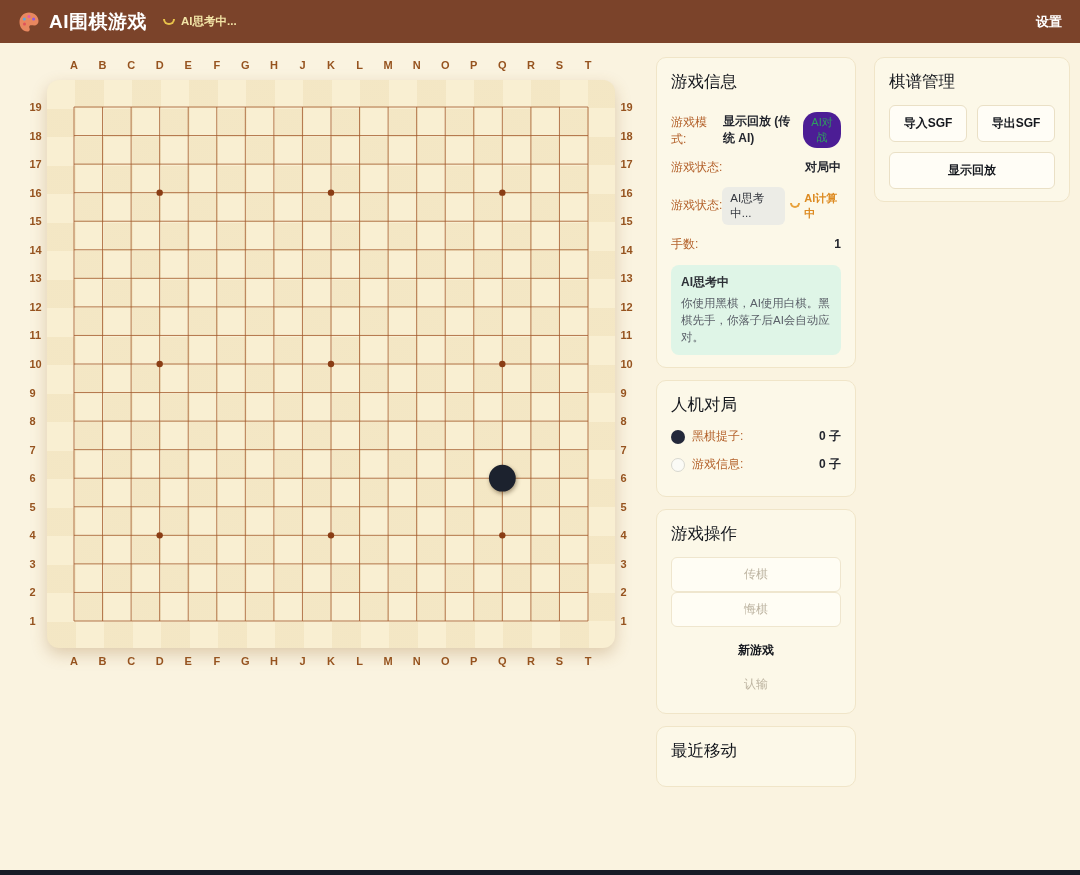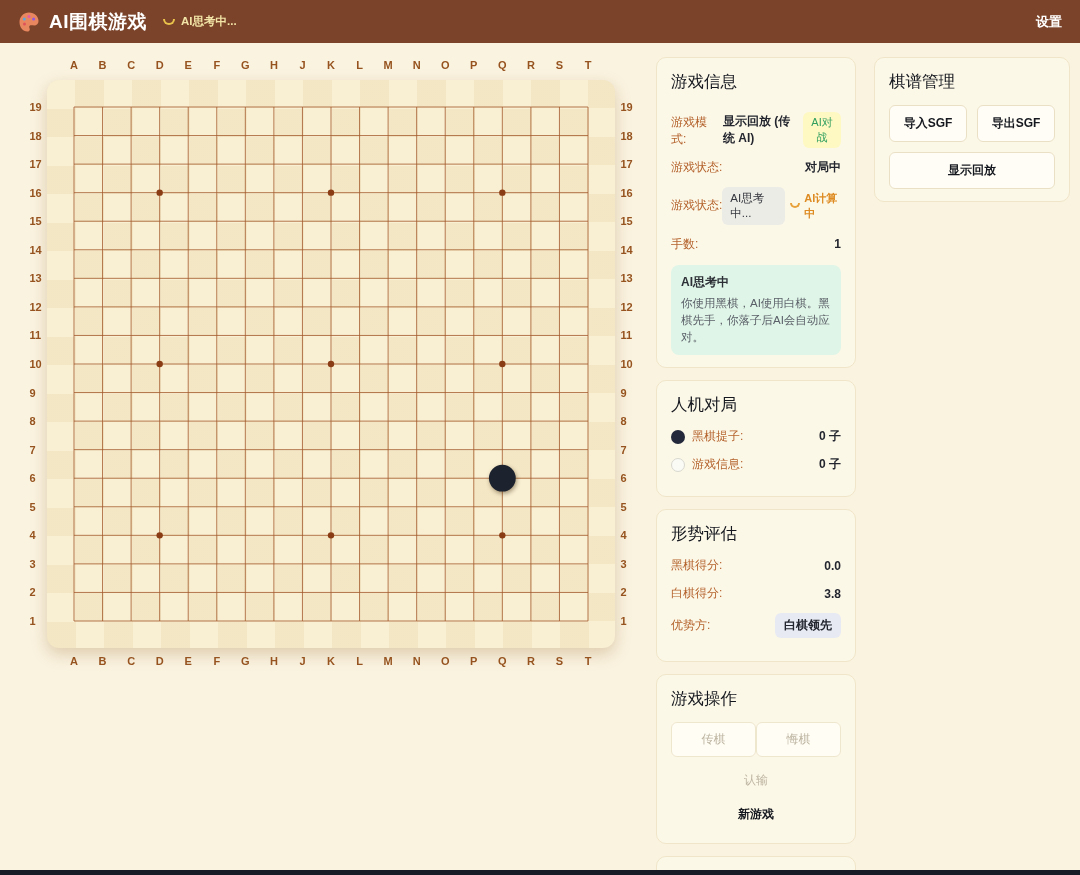--- a/index.html
+++ b/index.html
@@ -56,41 +56,41 @@
     padding:13px 14px 12px 14px; margin-bottom:12px;
   }
   .panel-title { font-size:16.5px; font-weight:normal; color:#15181E; margin-bottom:12px; }
   .info-row { display:flex; align-items:center; justify-content:space-between; margin:11px 0; font-size:12px; }
   .lbl { color:#B4632D; flex:0 0 auto; }
   .val { font-weight:bold; color:#23262e; text-align:left; }
   .mode-row { align-items:flex-end;margin-top:19px; }
   .mode-row .lbl { width:46px; }
   .mode-row .val { flex:1; text-align:left; padding:0 6px; line-height:1.45; }
   .badge-green {
-    background:#fef9c3; color:#2F9E5F; font-size:11px; border-radius:6px;
+    background:#4c1d95; color:#2F9E5F; font-size:11px; border-radius:14px;
     padding:3px 6px; width:38px; text-align:center; line-height:1.35; flex:0 0 auto;
   }
   .badge-gray { background:#ECECE6; color:#33363e; font-size:11.5px; border-radius:6px; padding:4px 8px; }
   .turn-right { display:flex; align-items:center; gap:5px; }
   .ai-calc { font-size:11px; color:#DD8B22; font-weight:bold; display:flex; align-items:center; gap:4px; }
   .crescent-o { width:11px; height:5px; border:2px solid #E8A23C; border-top:none; border-radius:0 0 11px 11px; display:inline-block; }
   .notice {
     background:#DFF5E7; border-radius:8px; padding:9px 10px; margin-top:12px;
   }
   .notice-title { font-size:12px; font-weight:bold; color:#2c2f36; margin-bottom:4px; }
   .notice-body { font-size:11.5px; color:#5a5f68; line-height:1.5; }
 
   .stone-ico { width:14px; height:14px; border-radius:50%; display:inline-block; margin-right:7px; vertical-align:-2px; flex:0 0 auto; }
   .stone-ico.black { background:#23283A; }
   .stone-ico.white { background:#FBFBF6; border:1px solid #d8d8d0; }
   .cap-left { display:flex; align-items:center; }
 
   .badge-lead { background:#E7EAF2; color:#23262e; font-weight:bold; font-size:12px; border-radius:6px; padding:4px 9px; }
 
-  .btn-row { display:flex; margin-bottom:6px; }
+  .btn-row { display:flex; margin-bottom:6px;flex-direction:column; }
   .btn {
     font-family:inherit; font-size:12px; border-radius:6px; cursor:pointer;
     background:#FFFDF4; border:1px solid #EFE6CE; padding:8px 10px;
   }
   .btn-half { flex:1; color:#BDB4A1; }
   .btn-ghost { display:block; width:100%; background:none; border:none; text-align:center; padding:9px 0 8px 0; font-size:12px; }
   .btn-resign { color:#BDB4A1; }
   .btn-new { color:#15181E; font-weight:bold; }
 
   .sgf-row { display:flex; gap:10px; margin-bottom:10px; }
@@ -308,44 +308,29 @@
       </div>
       <div class="info-row">
         <span class="cap-left">
           <span class="stone-ico white"></span>
           <span class="lbl">游戏信息:</span>
         </span>
         <span class="val">0 子</span>
       </div>
     </div>
 
-    <div class="panel">
-      <div class="panel-title">形势评估</div>
-      <div class="info-row">
-        <span class="lbl">黑棋得分:</span>
-        <span class="val">0.0</span>
-      </div>
-      <div class="info-row">
-        <span class="lbl">白棋得分:</span>
-        <span class="val">3.8</span>
-      </div>
-      <div class="info-row">
-        <span class="lbl">优势方:</span>
-        <span class="badge-lead">白棋领先</span>
-      </div>
-    </div>
 
     <div class="panel">
       <div class="panel-title">游戏操作</div>
       <div class="btn-row">
         <button class="btn btn-half">传棋</button>
         <button class="btn btn-half">悔棋</button>
       </div>
+      <button class="btn-ghost btn-new">新游戏</button>
       <button class="btn-ghost btn-resign">认输</button>
-      <button class="btn-ghost btn-new">新游戏</button>
     </div>
 
     <div class="panel">
       <div class="panel-title">最近移动</div>
 
     </div>
 
   </div>
 
   <div class="col-right">

